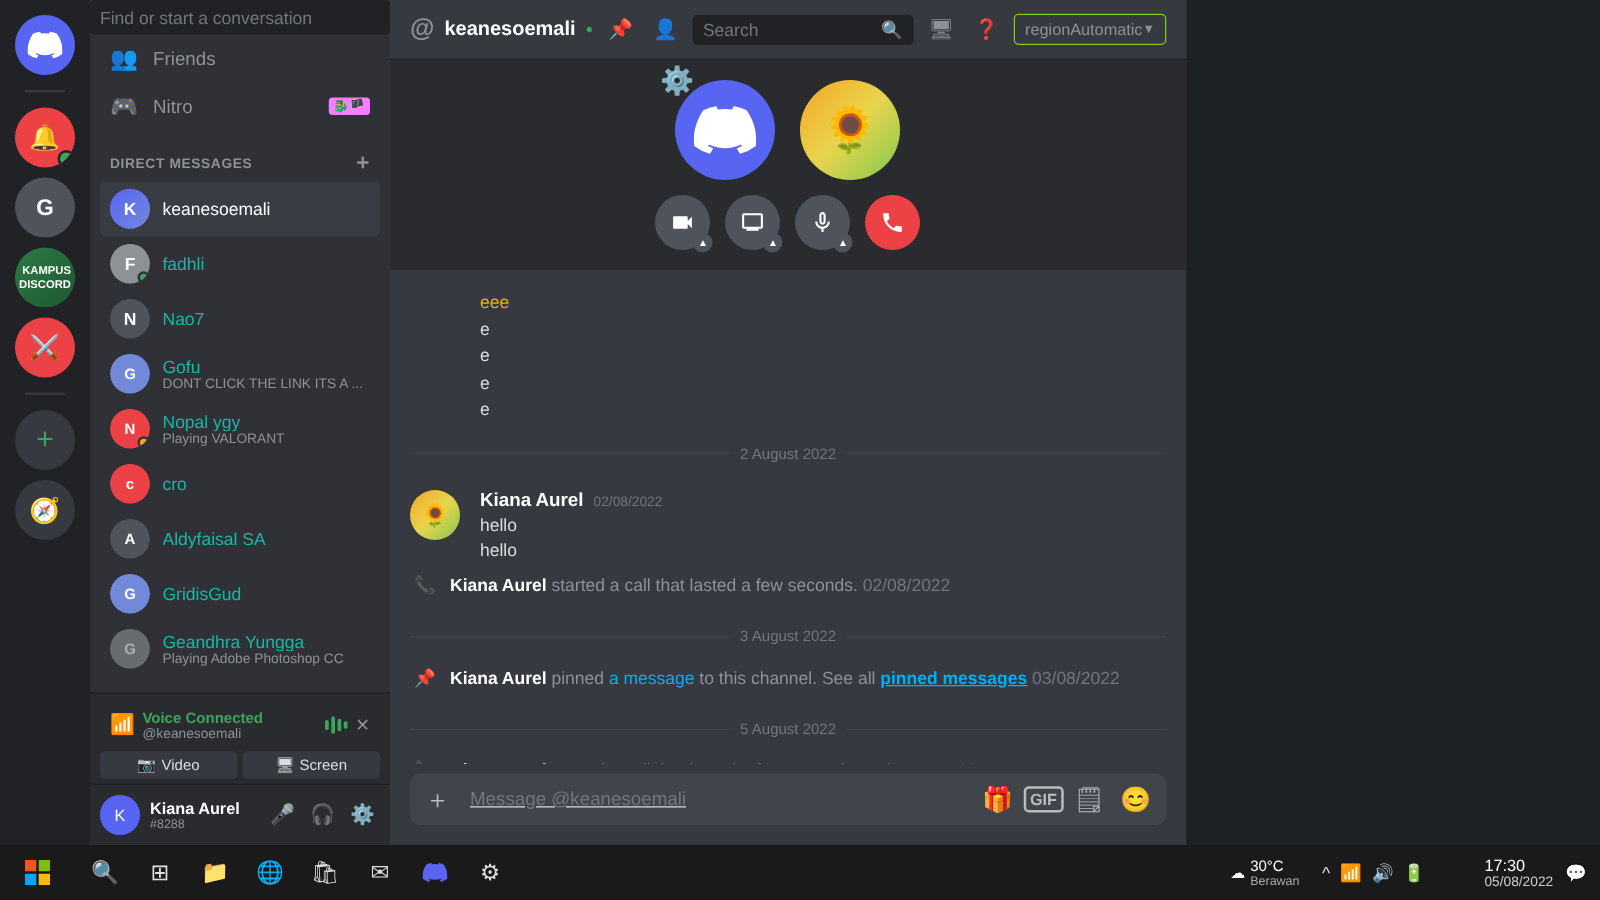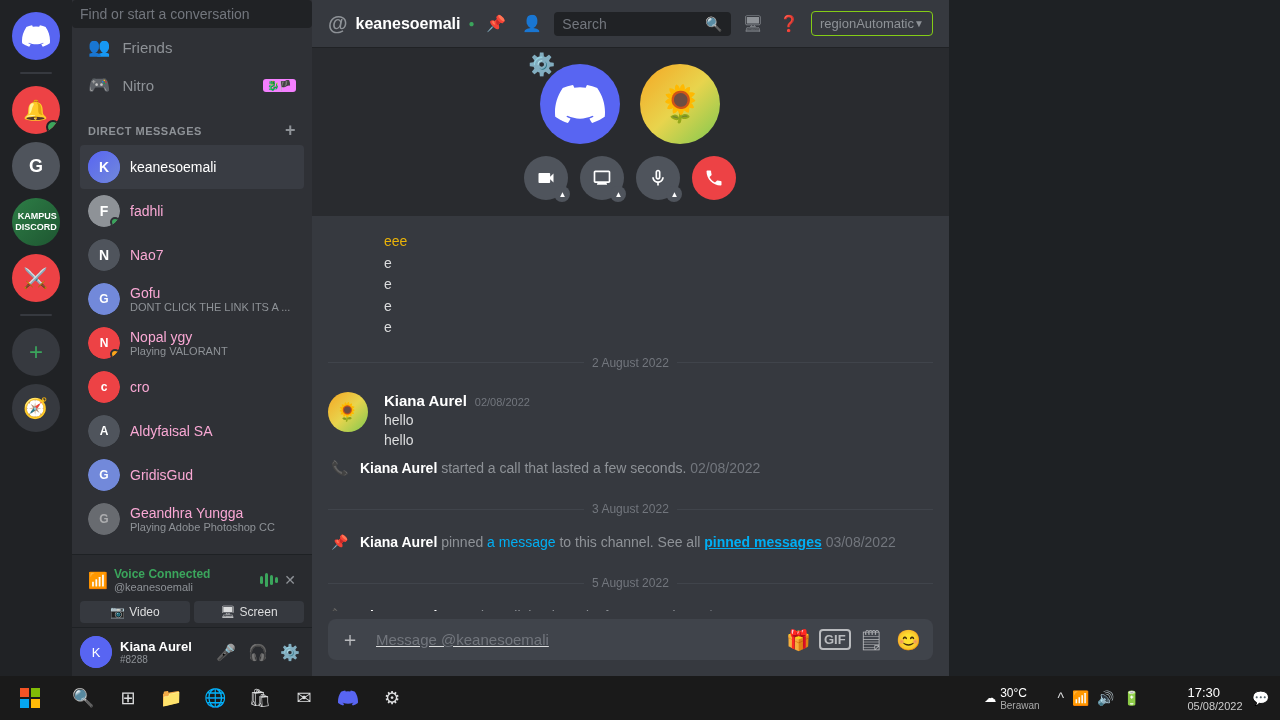--- a/index.html
+++ b/index.html
@@ -22,21 +22,21 @@
     .sidebar-search input { width: 100%; background: #202225; border: none; border-radius: 4px; padding: 6px 8px; color: #dcddde; font-size: 14px; outline: none; }
     .sidebar-search input::placeholder { color: #72767d; }
     .sidebar-nav { padding: 0 8px; }
     .sidebar-nav-item { display: flex; align-items: center; gap: 12px; padding: 8px 8px; border-radius: 4px; cursor: pointer; color: #8e9297; font-size: 15px; }
     .dm-header { display: flex; align-items: center; justify-content: space-between; padding: 16px 16px 4px; font-size: 11px; font-weight: 600; color: #8e9297; text-transform: uppercase; letter-spacing: 0.5px; }
     .dm-list { flex: 1; overflow-y: auto; padding: 0 8px; }
     .dm-item { display: flex; align-items: center; gap: 10px; padding: 6px 8px; border-radius: 4px; cursor: pointer; }
     .dm-item.active { background: #393c43; }
     .dm-avatar { width: 32px; height: 32px; border-radius: 50%; background: #5865f2; flex-shrink: 0; display: flex; align-items: center; justify-content: center; font-size: 13px; font-weight: 600; color: #fff; overflow: hidden; position: relative; }
     .dm-info { flex: 1; min-width: 0; }
-    .dm-name { font-size: 14px; color: #f9a8d4; white-space: nowrap; overflow: hidden; text-overflow: ellipsis; font-weight: 500; }
+    .dm-name { font-size: 14px; color: #14b8a6; white-space: nowrap; overflow: hidden; text-overflow: ellipsis; font-weight: 500; }
     .dm-status { font-size: 11px; color: #8e9297; white-space: nowrap; overflow: hidden; text-overflow: ellipsis; }
     .dm-item.active .dm-name { color: #fff; }
     .online-dot { position: absolute; bottom: 0; right: 0; width: 10px; height: 10px; background: #3ba55c; border-radius: 50%; border: 2px solid #2f3136; }
 
     
     .voice-bar { background: #292b2f; padding: 8px 8px 4px; border-top: 1px solid #1e2124; }
     .voice-status { display: flex; align-items: center; gap: 6px; padding: 4px 8px; }
     .voice-label { font-size: 12px; color: #3ba55c; font-weight: 600; }
     .voice-sub { font-size: 11px; color: #8e9297; }
     .voice-actions { display: flex; gap: 4px; margin-top: 4px; }

